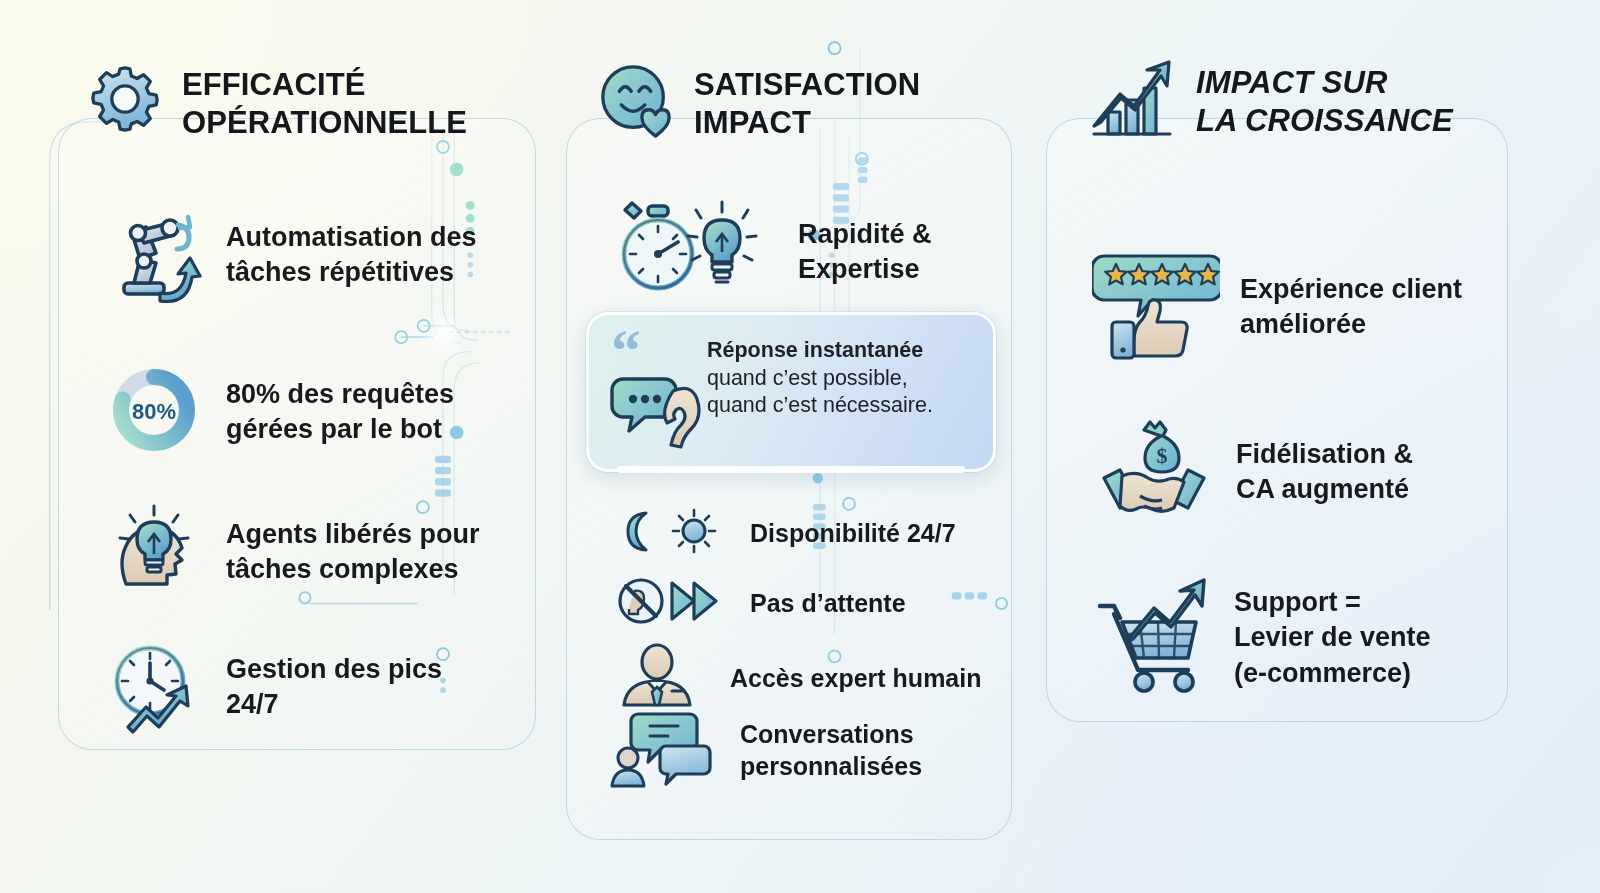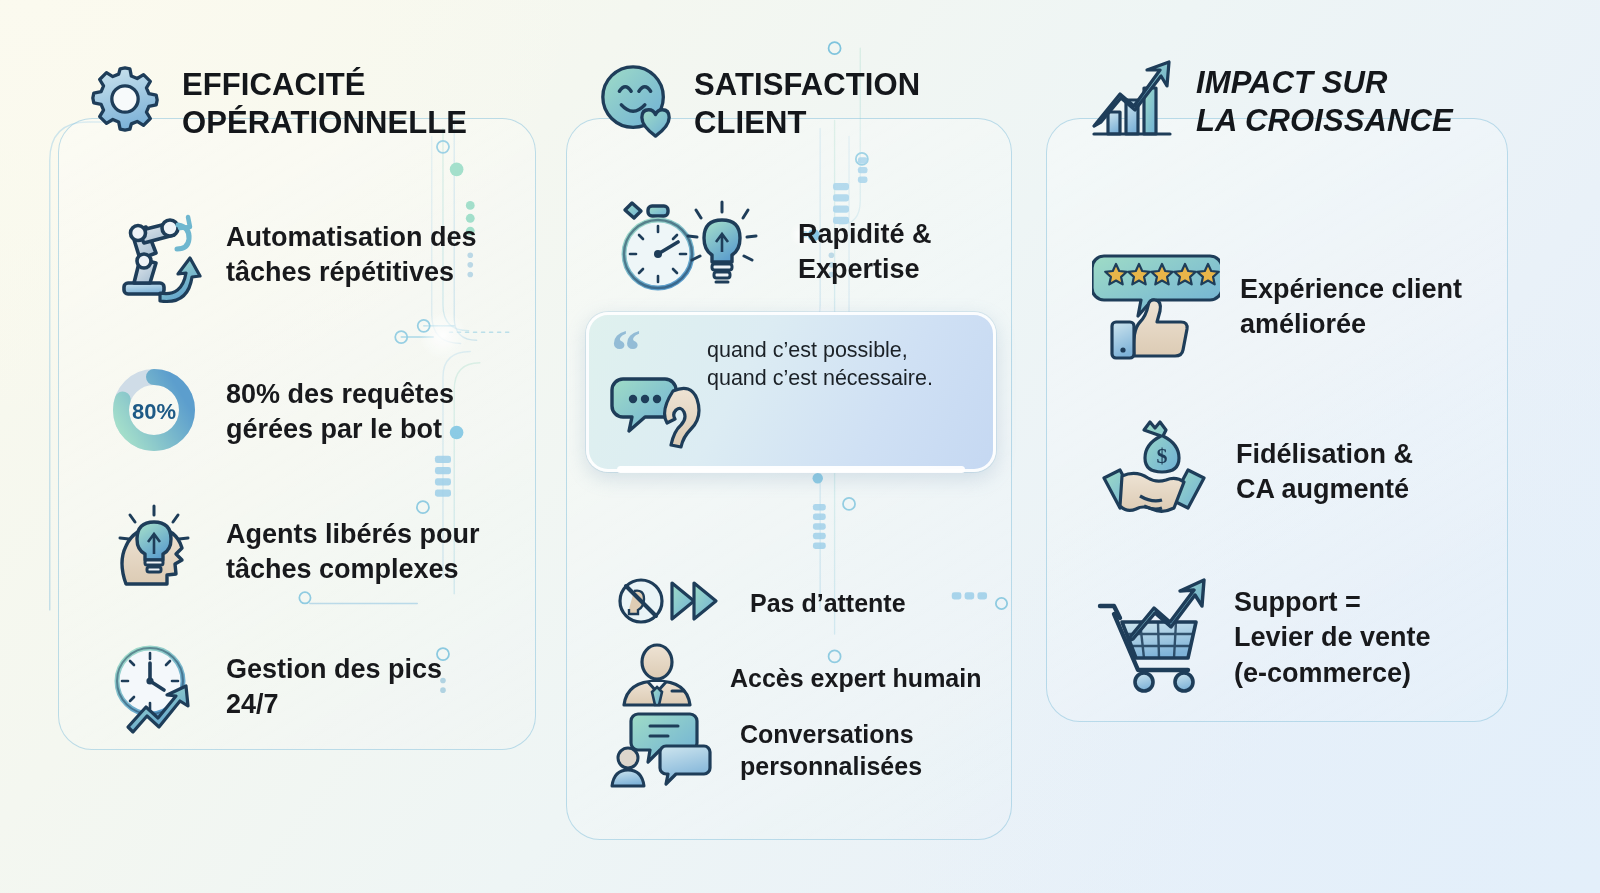--- a/index.html
+++ b/index.html
@@ -328,21 +328,21 @@
       <span class="hico">
         <svg width="80" height="80" viewBox="0 0 82 82">
           <circle cx="38" cy="38" r="31" fill="url(#icoC)" stroke="#1e3d59" stroke-width="3.4"></circle>
           <path d="M24 32 q6 -9 12 0" fill="none" stroke="#1e3d59" stroke-width="3.6" stroke-linecap="round"></path>
           <path d="M44 32 q6 -9 12 0" fill="none" stroke="#1e3d59" stroke-width="3.6" stroke-linecap="round"></path>
           <path d="M26 46 q12 13 24 0" fill="none" stroke="#1e3d59" stroke-width="3.6" stroke-linecap="round"></path>
           <path d="M61 78 q-14 -10 -14 -19 q0 -8 7 -8 q5 0 7 5 q2 -5 7 -5 q7 0 7 8 q0 9 -14 19z" fill="url(#icoC)" stroke="#1e3d59" stroke-width="3.4" stroke-linejoin="round"></path>
         </svg>
       </span>
       <div class="col-title">SATISFACTION
-CLIENT</div>
+IMPACT</div>
     </div>
 
     <div class="feat" id="r2-1">
       <span class="ico">
         <svg width="168" height="104" viewBox="0 0 168 104">
           <g stroke="#1e3d59" stroke-width="3.4" stroke-linejoin="round">
             <rect x="38" y="8" width="20" height="10" rx="4" fill="url(#icoC)"></rect>
             <path d="M24 20 l-9 -8 l7 -7 l9 8z" fill="url(#icoC)"></path>
             <circle cx="48" cy="56" r="34" fill="#eef6f8"></circle>
             <circle cx="48" cy="56" r="34" fill="none" stroke="url(#icoA)" stroke-width="5"></circle>
@@ -374,20 +374,39 @@
               <path d="M146 38 l-9 1"></path>
               <path d="M82 62 l8 -4"></path>
               <path d="M142 62 l-8 -4"></path>
           </g>
         </svg>
       </span>
       <span class="txt">Rapidité &amp;
 Expertise</span>
     </div>
 
+    <div class="feat sm" id="r2-2">
+      <span class="ico">
+        <svg width="120" height="56" viewBox="0 0 120 56">
+          <path d="M36 10 q-18 2 -18 18 q0 18 18 19 q-10 -8 -10 -19 q0 -11 10 -18z" fill="url(#icoA)" stroke="#1e3d59" stroke-width="3" stroke-linejoin="round"></path>
+          <circle cx="84" cy="28" r="11" fill="url(#icoB)" stroke="#1e3d59" stroke-width="3"></circle>
+          <g stroke="#1e3d59" stroke-width="2.6" stroke-linecap="round">
+            <path d="M84 7 l0 6"></path>
+              <path d="M84 43 l0 6"></path>
+              <path d="M63 28 l6 0"></path>
+              <path d="M99 28 l6 0"></path>
+            <path d="M69 13 l4 4"></path>
+              <path d="M99 13 l-4 4"></path>
+              <path d="M69 43 l4 -4"></path>
+              <path d="M99 43 l-4 -4"></path>
+          </g>
+        </svg>
+      </span>
+      <span class="txt">Disponibilité 24/7</span>
+    </div>
 
     <div class="feat sm" id="r2-3">
       <span class="ico">
         <svg width="120" height="56" viewBox="0 0 120 56">
           <circle cx="31" cy="28" r="21" fill="#eaf4f7" stroke="#1e3d59" stroke-width="3.2"></circle>
           <path d="M24 18 q10 -2 10 8 q0 8 -6 11 l0 4 l-9 0 l0 -5" fill="#dfcdb4" stroke="#1e3d59" stroke-width="2.4"></path>
           <path d="M16 13 L46 43" stroke="#1e3d59" stroke-width="4" stroke-linecap="round"></path>
           <path d="M62 10 l22 18 l-22 18z" fill="url(#icoC)" stroke="#1e3d59" stroke-width="3.2" stroke-linejoin="round"></path>
           <path d="M84 10 l22 18 l-22 18z" fill="url(#icoC)" stroke="#1e3d59" stroke-width="3.2" stroke-linejoin="round"></path>
         </svg>
@@ -428,20 +447,21 @@
     <span class="qicon">
       <svg width="96" height="80" viewBox="0 0 96 80">
         <path d="M16 8 h42 a11 11 0 0 1 11 11 v16 a11 11 0 0 1 -11 11 h-20 l-16 14 l3 -14 h-9 a11 11 0 0 1 -11 -11 v-16 a11 11 0 0 1 11 -11z" fill="url(#icoC)" stroke="#1e3d59" stroke-width="3.4" stroke-linejoin="round"></path>
         <circle cx="26" cy="28" r="4.2" fill="#1e3d59"></circle>
         <circle cx="38" cy="28" r="4.2" fill="#1e3d59"></circle>
         <circle cx="50" cy="28" r="4.2" fill="#1e3d59"></circle>
         <path d="M66 20 q18 -8 24 8 q6 18 -6 30 q-8 8 -10 18 l-10 -2 q3 -14 10 -20 q6 -6 3 -13 q-3 -6 -8 -2 q-4 4 -1 9 l-8 4 q-7 -12 6 -32z" fill="url(#icoSkin)" stroke="#1e3d59" stroke-width="3.2" stroke-linejoin="round"></path>
       </svg>
     </span>
     <div class="qtext">
+      <b>Réponse instantanée</b>
       <span>quand c’est possible,</span>
       <span>quand c’est nécessaire.</span>
     </div>
     <span class="qshine"></span>
   </div>
 
   <div class="col" id="col-3">
     <div class="col-head">
       <span class="hico">
         <svg width="92" height="84" viewBox="0 0 92 84">

